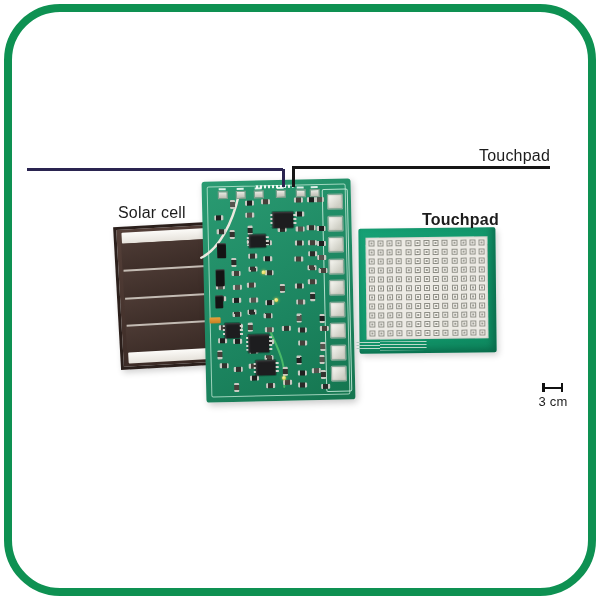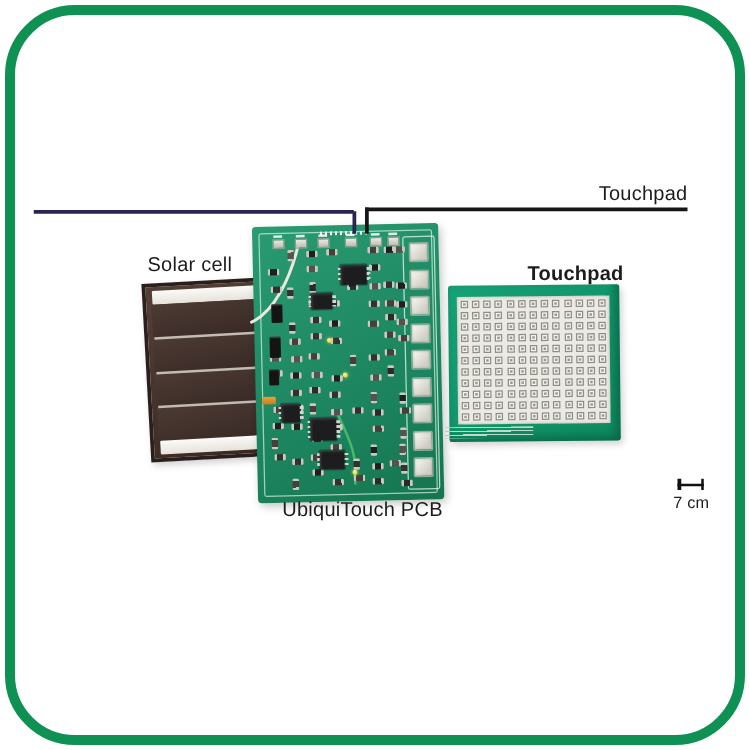--- a/index.html
+++ b/index.html
@@ -655,23 +655,22 @@
       <div class="ic" style="left: 43px; top: 154px; width: 21px; height: 18px;"></div>
       <div class="ic" style="left: 50px; top: 180px; width: 20px; height: 15px;"></div>
       <div class="jumper" style="left: 14px; top: 62px; width: 9px; height: 15px;"></div>
       <div class="jumper" style="left: 12px; top: 88px; width: 9px; height: 17px;"></div>
       <div class="jumper" style="left: 11px; top: 114px; width: 8px; height: 13px;"></div>
       <div class="orange-part" style="left: 5px; top: 136px; width: 11px; height: 6px;"></div>
       <div class="led" style="left: 70px; top: 118px;"></div>
       <div class="led" style="left: 76px; top: 196px;"></div>
       <div class="led" style="left: 58px; top: 90px;"></div>
     </div>
-  <div class="fig-label pcb-label">UbiquiTouch PCB</div>
 
   <div class="scalebar">
     <div class="scale-tick tick-l"></div>
     <div class="scale-line"></div>
     <div class="scale-tick tick-r"></div>
   </div>
-  <div class="fig-label scale-label">7 cm</div>
+  <div class="fig-label scale-label">3 cm</div>
 
   <div class="frame"></div>
 </div>
 
 </body></html>

